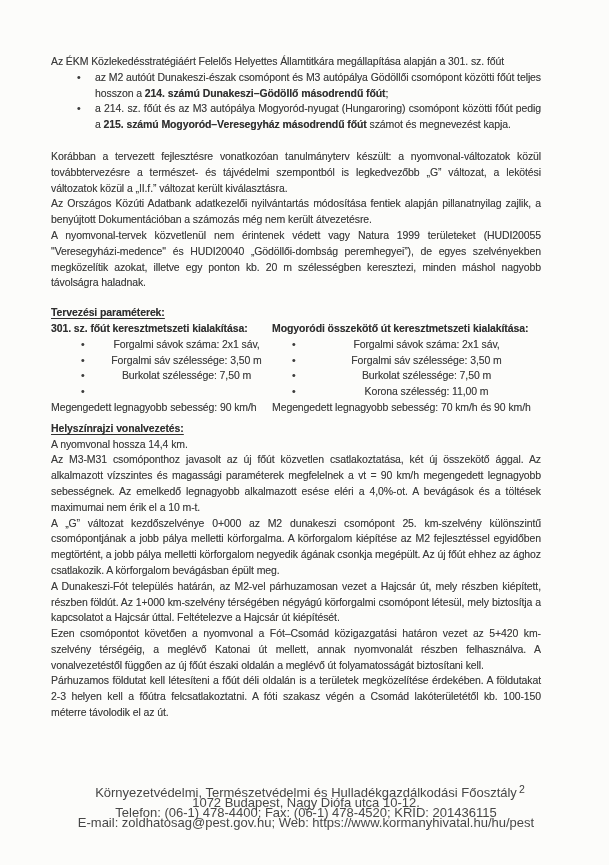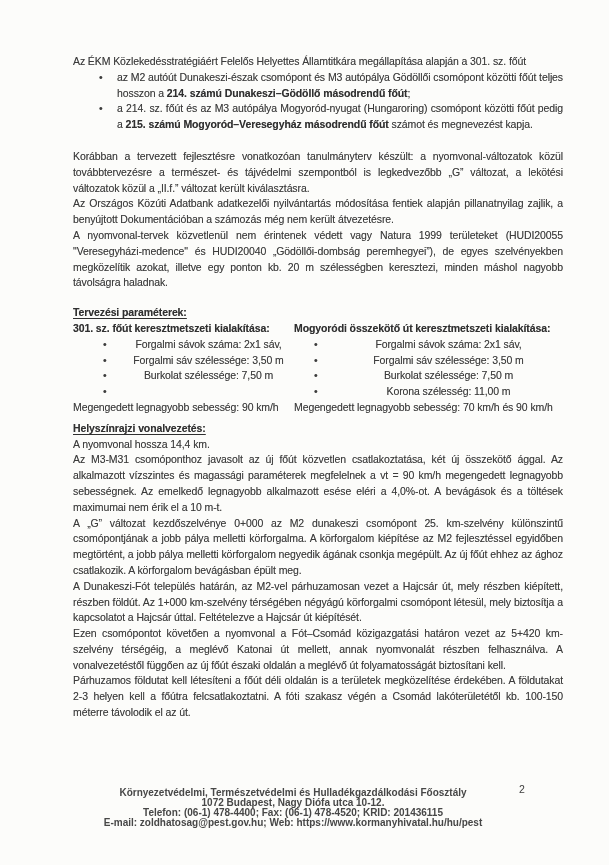--- a/index.html
+++ b/index.html
@@ -5,21 +5,21 @@
   html,body{margin:0;padding:0;background:#fcfcfa;}
   .sheet{
     position:relative;
     width:609px;height:865px;
     background:#fcfcfa;
     font-family:"Liberation Sans", sans-serif;
     color:#3c3c3c;
     overflow:hidden;
   }
   .content{
-    position:absolute;left:73px;top:54px;width:490px;
+    position:absolute;left:51px;top:54px;width:490px;
     font-size:10.5px;line-height:15.8px;letter-spacing:-0.1px;
     text-align:justify;
     filter:blur(.2px);
     text-shadow:0 0 .5px rgba(90,90,90,.55);
   }
   .nowrap{white-space:nowrap;text-align:left;}
   b,.bold{font-weight:bold;color:#303030;}
   .para{margin:0;}
   .gap16{margin-top:16px;}
   .bul{display:flex;}
@@ -37,26 +37,25 @@
   .col-title{font-weight:bold;color:#303030;white-space:nowrap;text-align:left;}
   .cb{display:flex;}
   .cb .dot{flex:0 0 20px;margin-left:30px;}
   .col1 .cb .dot{margin-left:20px;}
   .cb .txt{flex:1;white-space:nowrap;text-align:center;}
   .col-foot{white-space:nowrap;text-align:left;}
   .subhead{font-weight:bold;color:#303030;margin-top:14px;white-space:nowrap;text-align:left;}
   .variant{font-weight:bold;font-style:italic;color:#303030;margin-top:13px;white-space:nowrap;text-align:left;}
   .h2m{margin-top:5px;}
   .footer{
-    position:absolute;left:48px;top:788px;width:490px;
+    position:absolute;left:61px;top:788px;width:490px;
     text-align:center;
-    font-size:10px;line-height:10px;letter-spacing:0;
+    font-size:13px;line-height:10px;letter-spacing:0;
     color:#474747;
     filter:blur(.2px);
-    font-weight:bold;
   }
   .page-number{
     position:absolute;left:519px;top:783px;
     font-size:10.5px;color:#3c3c3c;
     filter:blur(.2px);
   }
 </style>
 </head>
 <body>
 

